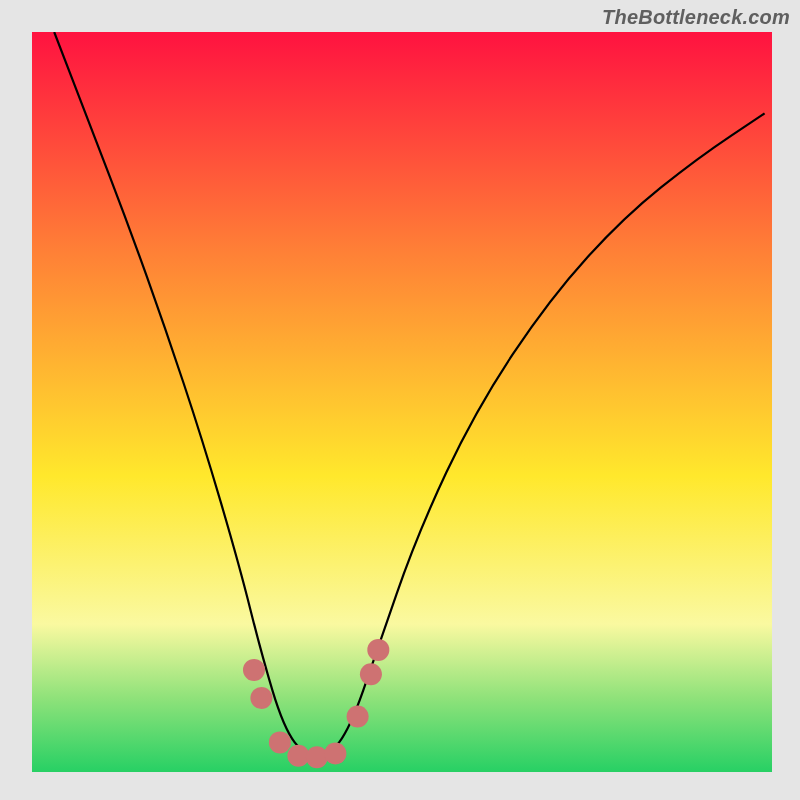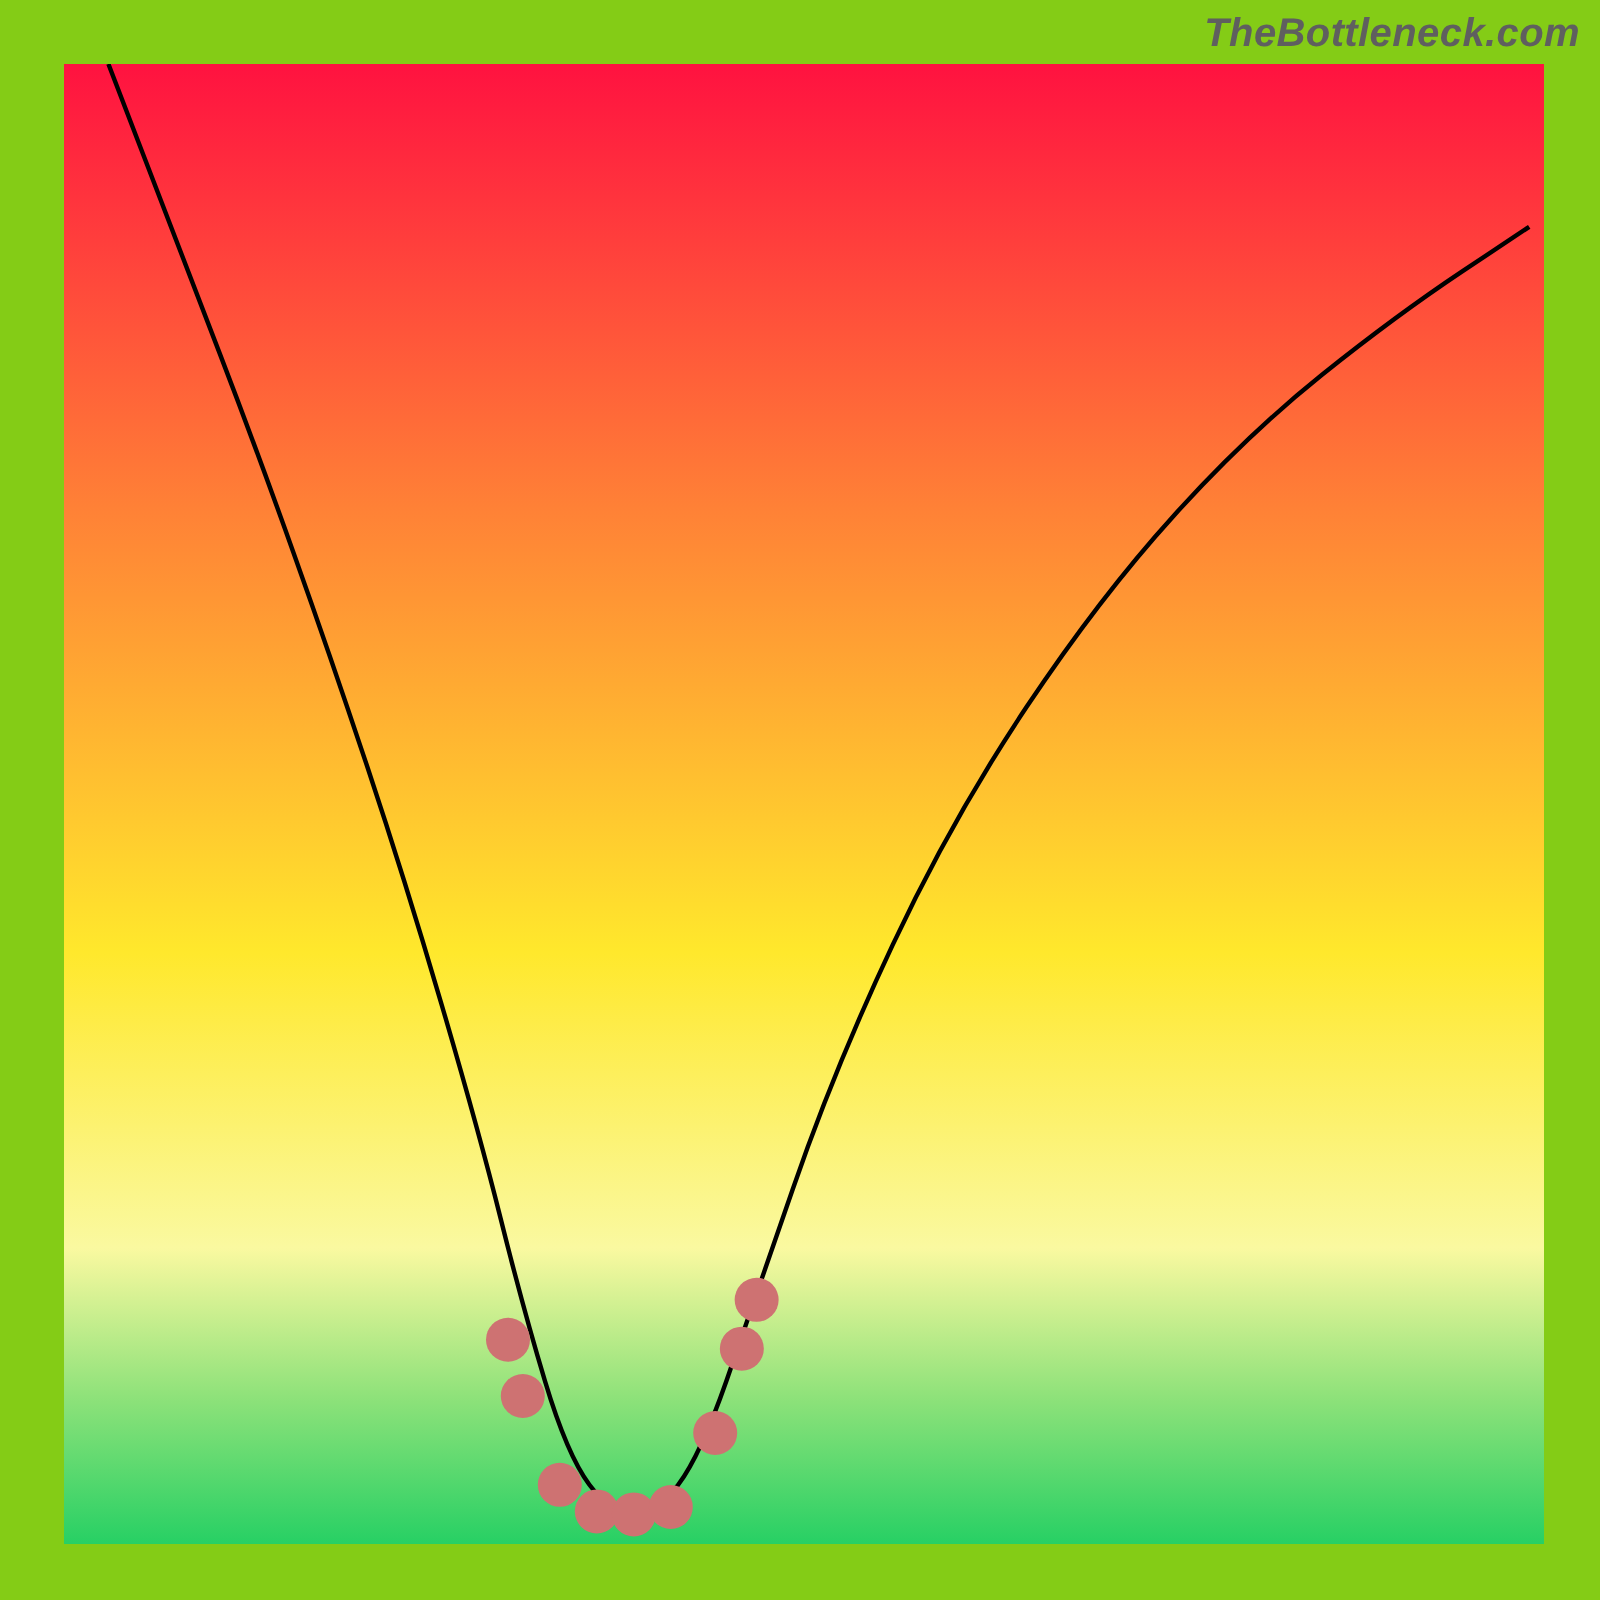--- a/index.html
+++ b/index.html
@@ -1,16 +1,16 @@
 <!DOCTYPE html>
 <html><head>
 <meta charset="utf-8">
 <style>
   html,body{margin:0;padding:0;width:800px;height:800px;overflow:hidden;background:#000;}
-  .frame{position:absolute;left:0;top:0;width:800px;height:800px;background:#84cc16;}
+  .frame{position:absolute;left:0;top:0;width:800px;height:800px;background:#e5e5e5;}
   .plot{position:absolute;left:32px;top:32px;width:740px;height:740px;}
   .wm{position:absolute;right:10px;top:6px;font:italic 600 20px Arial,Helvetica,sans-serif;color:#5f5f5f;letter-spacing:.2px;}
   svg{display:block;}
 </style>
 </head>
 <body>
 
 <div class="frame">
   <div class="wm">TheBottleneck.com</div>
   <div class="plot">

